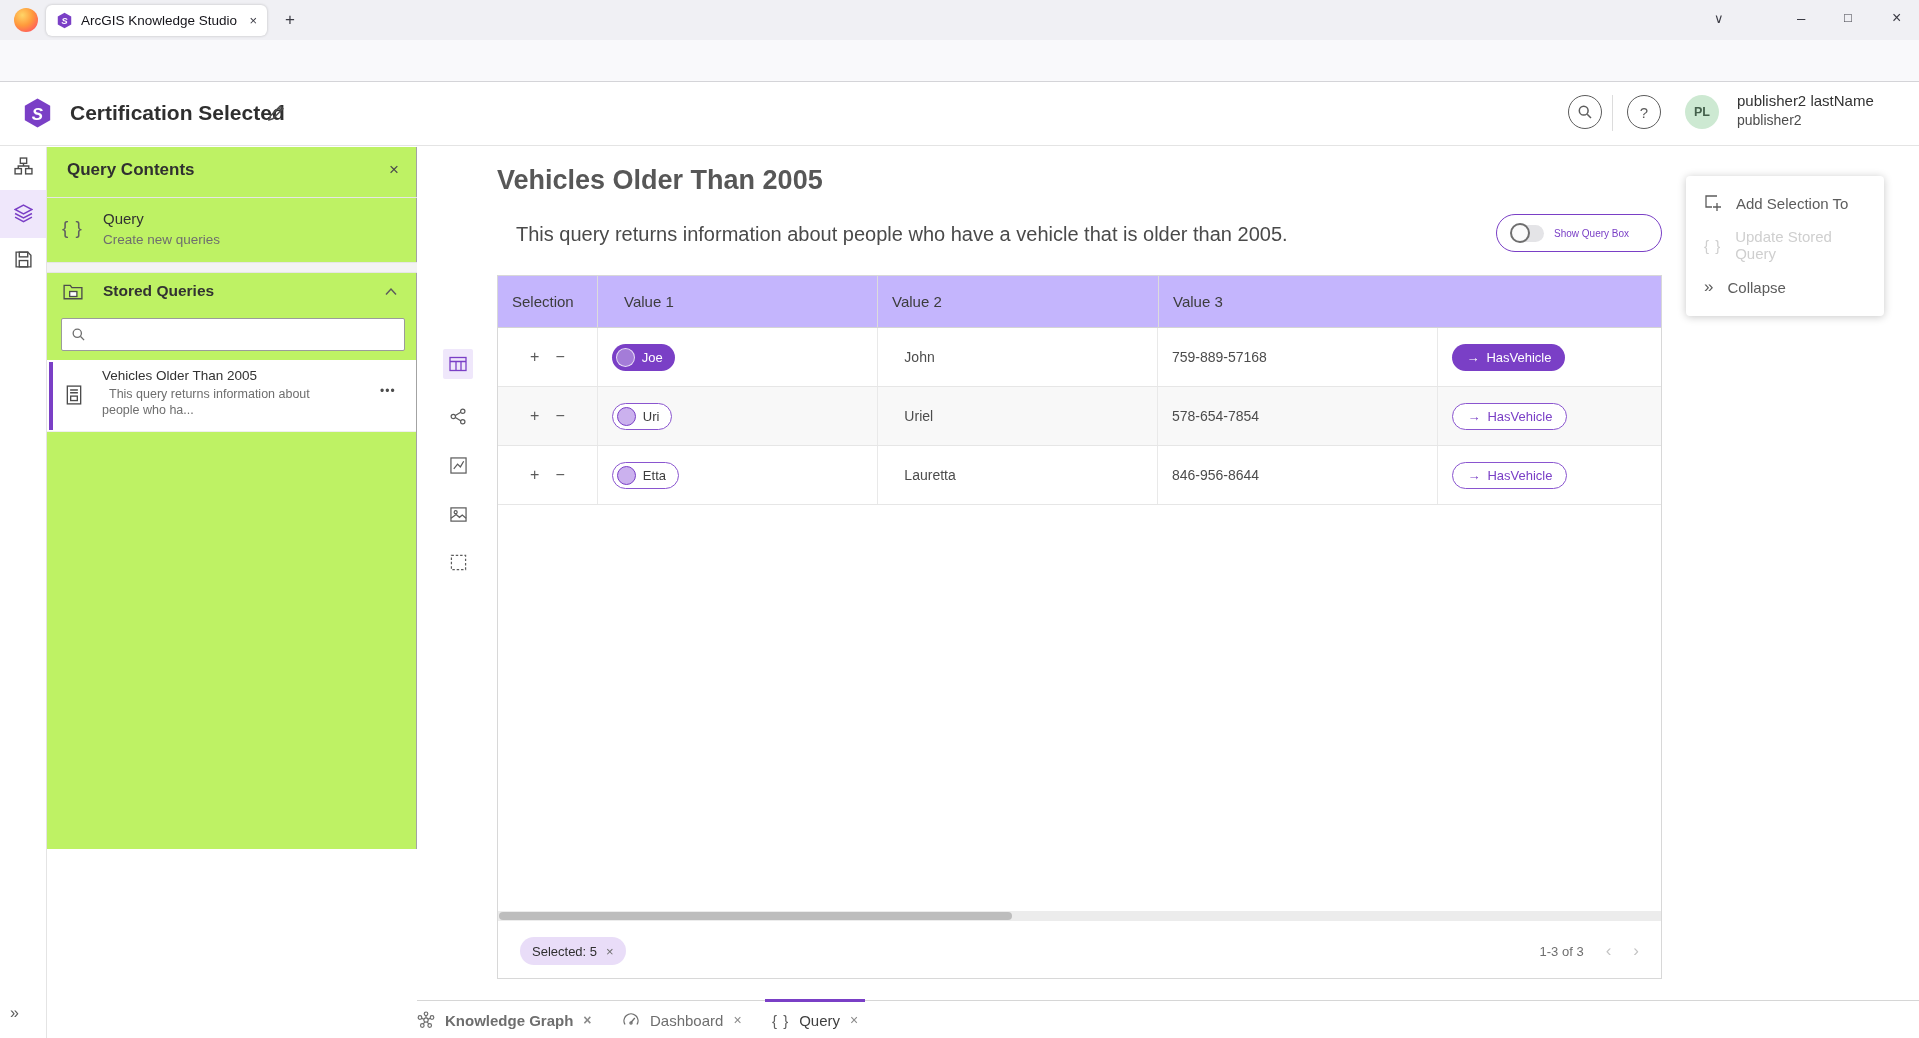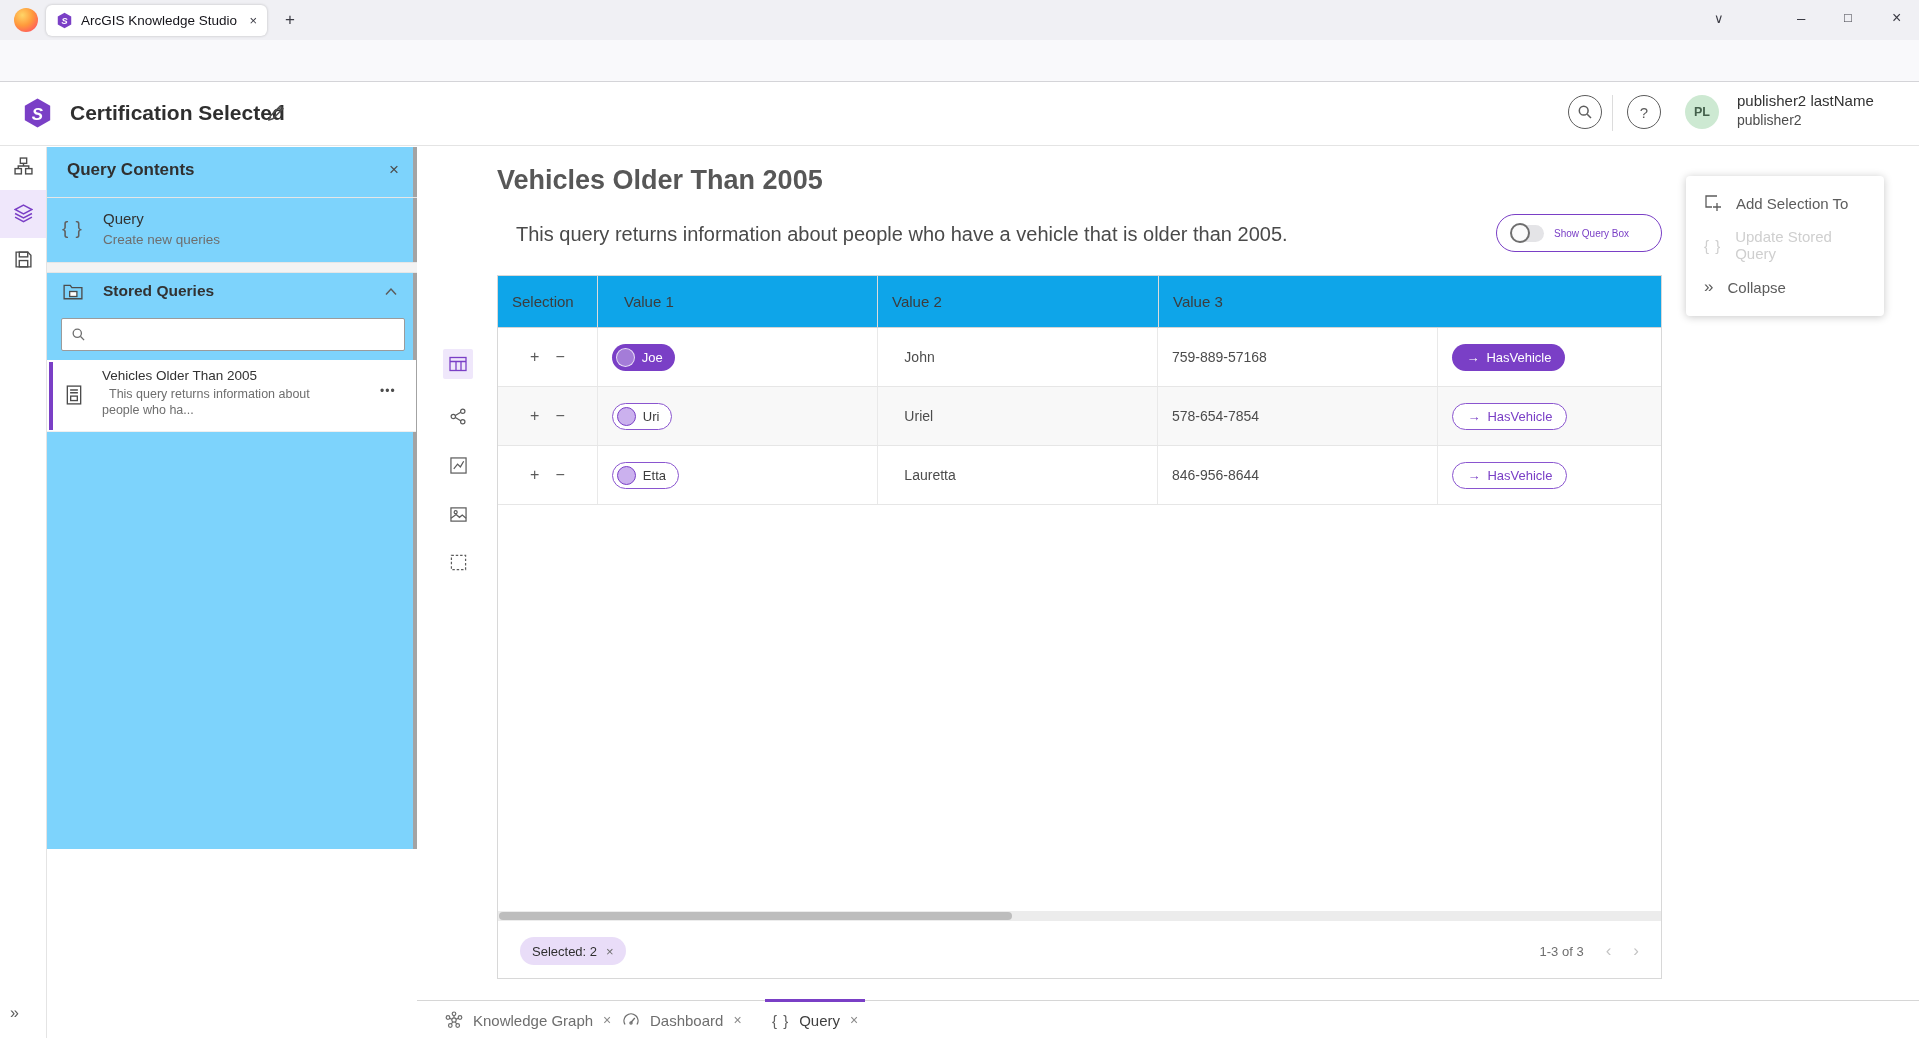--- a/index.html
+++ b/index.html
@@ -25,40 +25,40 @@
   
   .appheader{left:0;top:82px;width:1919px;height:64px;background:#fff;border-bottom:1px solid #e4e4e4;}
   .apptitle{font-size:21px;font-weight:700;color:#2f2f2f;}
   .circbtn{width:34px;height:34px;border-radius:50%;border:1px solid #5c5c5c;display:flex;
            align-items:center;justify-content:center;color:#5c5c5c;}
   .avatar{width:34px;height:34px;border-radius:50%;background:#cde9d2;color:#44604b;
           display:flex;align-items:center;justify-content:center;font-size:12.5px;font-weight:700;}
   
   .rail{left:0;top:147px;width:47px;height:891px;background:#fff;border-right:1px solid #e4e4e4;}
   .railsel{left:0;top:43px;width:46px;height:48px;background:#efe7fb;}
-  .panel{left:47px;top:147px;width:370px;height:702px;background:#7dd3fc;border-right:4px solid #a3a3a3;}
+  .panel{left:47px;top:147px;width:370px;height:702px;background:#bef264;border-right:1px solid #a3a3a3;}
   .ptitle{font-size:17px;font-weight:700;color:#303030;}
   .hline{background:#e6e6e6;height:1px;}
   .sub{color:#6e6e6e;}
   .searchbox{left:14px;top:171px;width:344px;height:33px;border:1px solid #9b9b9b;border-radius:2px;
              display:flex;align-items:center;padding:0 9px;gap:8px;background:#fff;}
   .searchbox input{border:none;outline:none;flex:1;font-size:13px;background:transparent;font-family:inherit;}
   .storeditem{left:0;top:213px;width:369px;height:72px;background:#fff;position:absolute;border-bottom:1px solid #efefef;}
   .selbar{left:2px;top:2px;width:4px;height:68px;background:#7a3fc6;}
   
   .main{left:417px;top:147px;width:1502px;height:853px;background:#fff;}
   .h1{font-size:27px;font-weight:700;color:#575757;}
   .sqb{left:1079px;top:67px;width:166px;height:38px;border:1.5px solid #7a3fc6;border-radius:19px;
        display:flex;align-items:center;padding:0 14px;gap:10px;background:#fff;}
   .track{width:33px;height:17px;border-radius:9px;background:#e4e4e7;position:relative;}
   .knob{position:absolute;left:-1px;top:-1.5px;width:20px;height:20px;border-radius:50%;
         background:#fafafa;border:2px solid #6e6e6e;}
   .vtool{width:30px;height:30px;display:flex;align-items:center;justify-content:center;border-radius:2px;}
   .card{left:80px;top:128px;width:1165px;height:704px;border:1px solid #d8d8d8;background:#fff;}
-  .thead{display:flex;height:52px;background:#0ea5e9;border-bottom:1px solid #d4d4d4;}
+  .thead{display:flex;height:52px;background:#c4b5fd;border-bottom:1px solid #d4d4d4;}
   .th{display:flex;align-items:center;padding:0 14px;font-size:15px;color:#3c3c3c;border-left:1px solid #dcdcdc;}
   .th:first-child{border-left:none;}
   .trow{display:flex;height:59px;border-bottom:1px solid #e6e6e6;background:#fff;}
   .trow.alt{background:#f8f8f8;}
   .td{display:flex;align-items:center;padding:0 14px;font-size:14px;color:#4c4c4c;border-left:1px solid #e9e9e9;overflow:hidden;}
   .td:first-child{border-left:none;justify-content:center;gap:16px;color:#5a5a5a;font-size:16px;}
   .c0{width:99px;} .c1{width:281px;} .c2{width:280px;padding-left:26px;} .c3{width:281px;} .c4{width:224px;}
   .pill{display:inline-flex;align-items:center;height:27px;border-radius:14px;font-size:13px;gap:7px;}
   .pill.ent{padding:0 12px 0 4px;}
   .pill.rel{padding:0 14px;}
@@ -358,21 +358,21 @@
               <span>HasVehicle</span>
             </span>
           </div>
       </div>
 
       <div class="hscroll">
         <div class="hthumb"></div>
       </div>
       <div class="cfooter">
         <span class="chip">
-          <span>Selected: 2</span>
+          <span>Selected: 5</span>
           <span class="x">×</span>
         </span>
         <span class="pgr">
           <span>1-3 of 3</span>
           <span class="arr">‹</span>
           <span class="arr">›</span>
         </span>
       </div>
     </div>
 
@@ -389,21 +389,21 @@
         <span>Update Stored Query</span>
       </div>
       <div class="mitem">
         <span style="font-size:17px;color:#5c5c5c;">»</span>
         <span>Collapse</span>
       </div>
     </div>
   </div>
 
   <div class="abs tabbar">
-    <div class="btab" style="left:28px;">
+    <div class="btab" style="left:0;font-weight:bold;">
       <svg width="18" height="18" viewBox="0 0 18 18" fill="none" stroke="#6e6e6e" stroke-width="1.2">
         <circle cx="9" cy="9" r="2.2"></circle>
           <circle cx="9" cy="2.8" r="1.8"></circle>
           <circle cx="3" cy="6.5" r="1.8"></circle>
         <circle cx="15" cy="6.5" r="1.8"></circle>
           <circle cx="5.3" cy="14.5" r="1.8"></circle>
           <circle cx="12.7" cy="14.5" r="1.8"></circle>
         <path d="M9 4.6 V6.8 M4.7 7.4 L7 8.3 M13.3 7.4 L11 8.3 M6.2 13 L7.9 10.8 M11.8 13 L10.1 10.8"></path>
       </svg>
       <span>Knowledge Graph</span>

